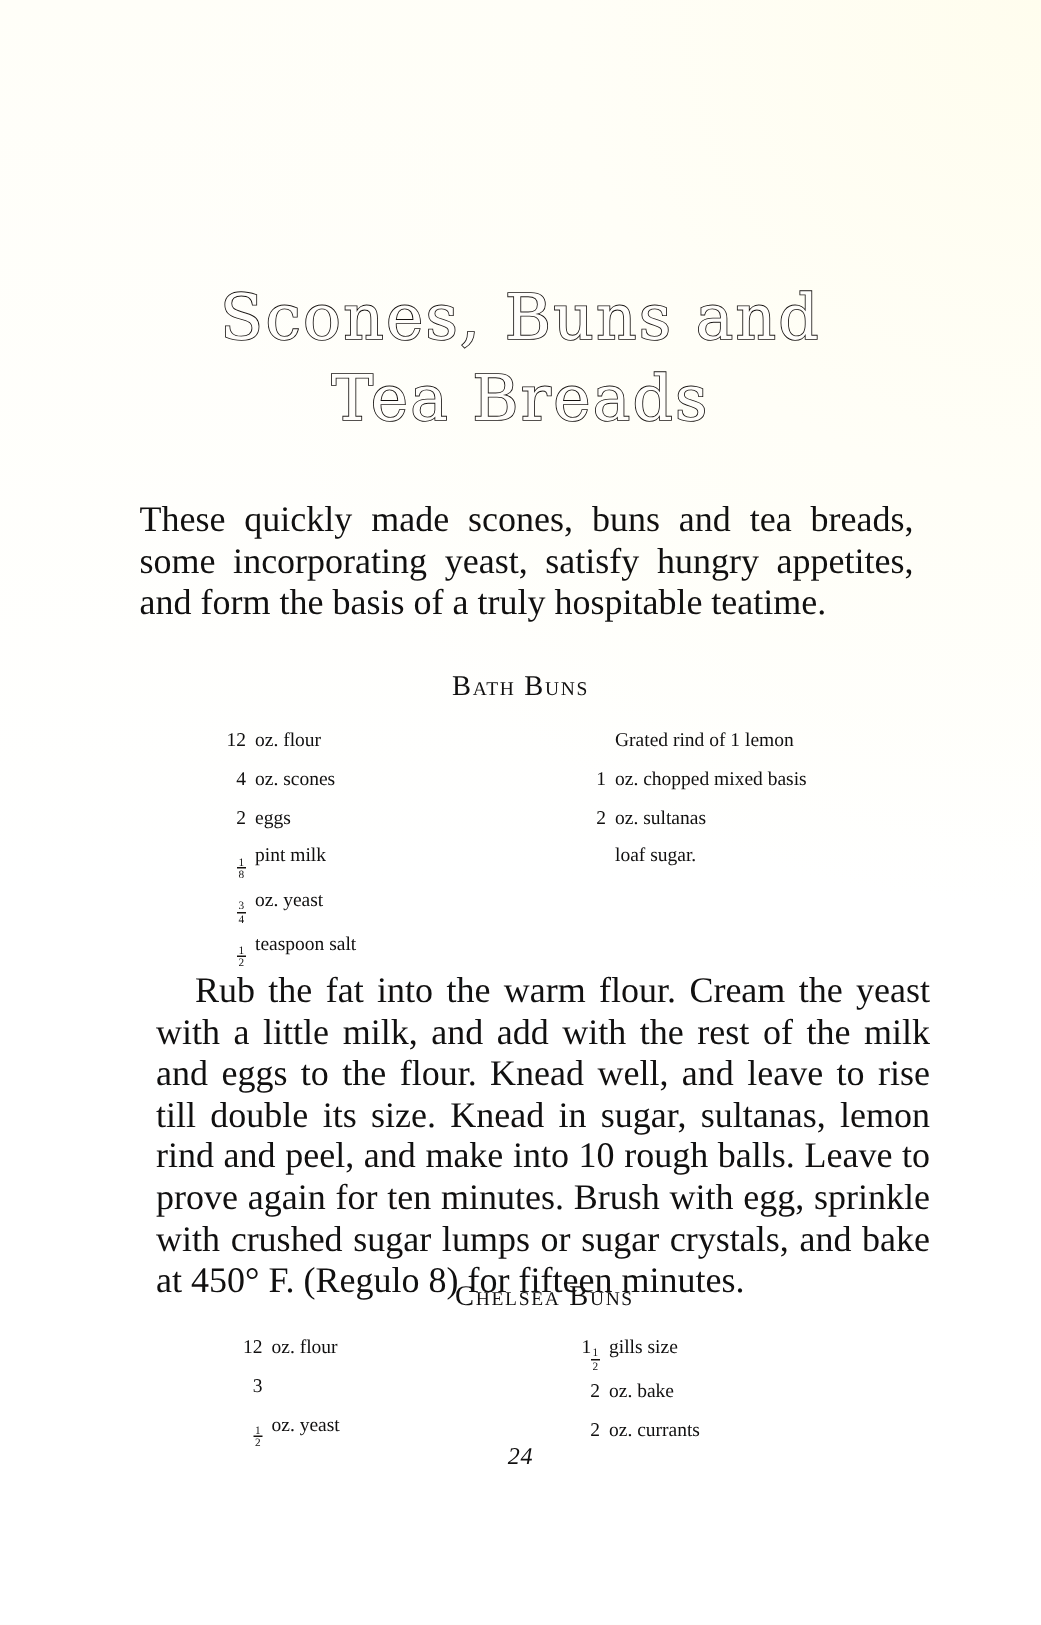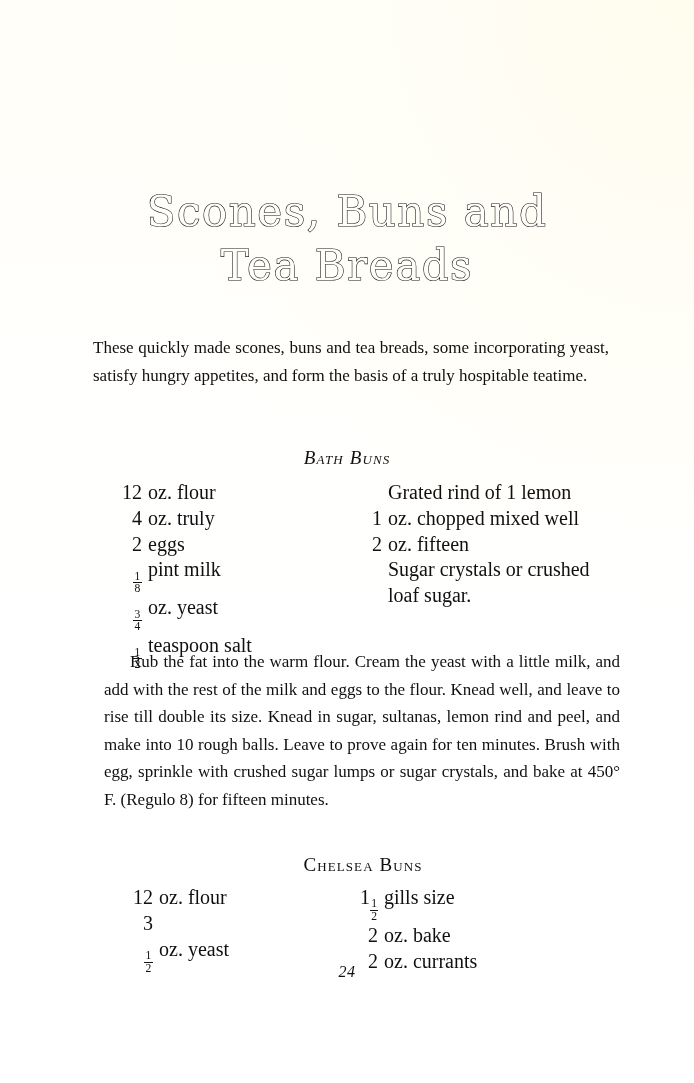--- a/index.html
+++ b/index.html
@@ -58,21 +58,21 @@
   }
 
   
   .col {
     position: absolute;
     left: 93px;
     width: 516px;
   }
   p.body {
     margin: 0;
-    font-size: 17px;
+    font-size: 24px;
     line-height: 27.6px;
     text-align: justify;
     text-justify: inter-word;
     hyphens: none;
   }
   p.body.intro {
     text-indent: 0;
   }
   p.body.method {
     text-indent: 26px;
@@ -94,22 +94,23 @@
   }
   .recipe-heading .initial {
     font-variant: normal;
     text-transform: uppercase;
     font-size: 19px;
   }
 
   
   .ingredients {
     position: absolute;
-    font-size: 20px;
+    font-size: 13px;
     line-height: 25.8px;
+    margin-left: 22px;
   }
   .ing-row {
     display: flex;
     align-items: baseline;
     white-space: nowrap;
   }
   .qty {
     display: inline-block;
     text-align: right;
     flex: 0 0 auto;
@@ -182,32 +183,32 @@
 
   <div class="title-block">
     <div class="title-line">Scones, Buns and</div>
     <div class="title-line second">Tea Breads</div>
   </div>
 
   <div class="col intro-wrap">
     <p class="body intro">These quickly made scones, buns and tea breads, some incorporating yeast, satisfy hungry appetites, and form the basis of a truly hospitable teatime.</p>
   </div>
 
-  <div class="recipe-heading" style="top:447px;font-style:italic;">
+  <div class="recipe-heading" style="top:447px;">
     <span class="initial">B</span><span>ath</span>&nbsp;<span class="initial">B</span><span>uns</span>
   </div>
 
   <div class="ingredients" id="bath-ing-left">
     <div class="ing-row">
       <span class="qty">12</span>
       <span class="item">oz. flour</span>
     </div>
     <div class="ing-row">
       <span class="qty">4</span>
-      <span class="item">oz. truly</span>
+      <span class="item">oz. scones</span>
     </div>
     <div class="ing-row">
       <span class="qty">2</span>
       <span class="item">eggs</span>
     </div>
     <div class="ing-row">
       <span class="qty"><span class="frac">
             <span class="num">1</span>
             <span class="den">8</span>
           </span></span>
@@ -229,29 +230,25 @@
     </div>
   </div>
 
   <div class="ingredients" id="bath-ing-right">
     <div class="ing-row plain">
       <span class="qty"></span>
       <span class="item">Grated rind of 1 lemon</span>
     </div>
     <div class="ing-row">
       <span class="qty">1</span>
-      <span class="item">oz. chopped mixed well</span>
-    </div>
-    <div class="ing-row">
-      <span class="qty">2</span>
-      <span class="item">oz. fifteen</span>
-    </div>
-    <div class="ing-row plain">
-      <span class="qty"></span>
-      <span class="item">Sugar crystals or crushed</span>
+      <span class="item">oz. chopped mixed basis</span>
+    </div>
+    <div class="ing-row">
+      <span class="qty">2</span>
+      <span class="item">oz. sultanas</span>
     </div>
     <div class="ing-row plain">
       <span class="qty"></span>
       <span class="item">loaf sugar.</span>
     </div>
   </div>
 
   <div class="col method-wrap">
     <p class="body method">Rub the fat into the warm flour. Cream the yeast with a little milk, and add with the rest of the milk and eggs to the flour. Knead well, and leave to rise till double its size. Knead in sugar, sultanas, lemon rind and peel, and make into 10 rough balls. Leave to prove again for ten minutes. Brush with egg, sprinkle with crushed sugar lumps or sugar crystals, and bake at 450° F. (Regulo 8) for fifteen minutes.</p>
   </div>

